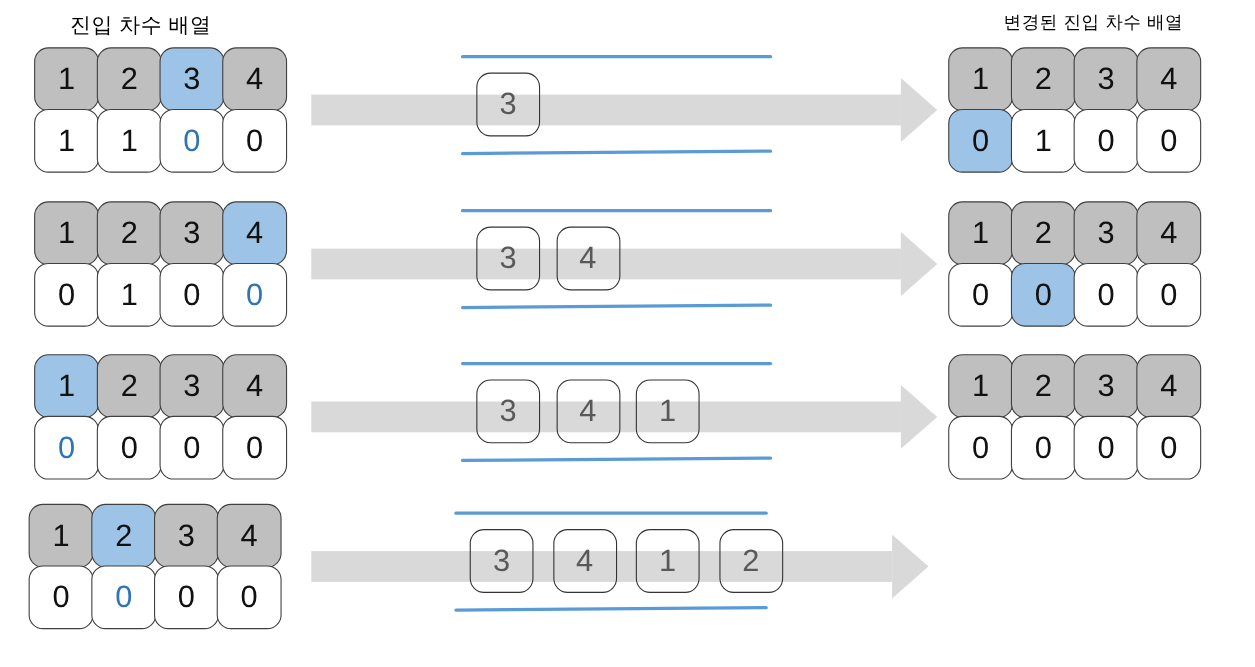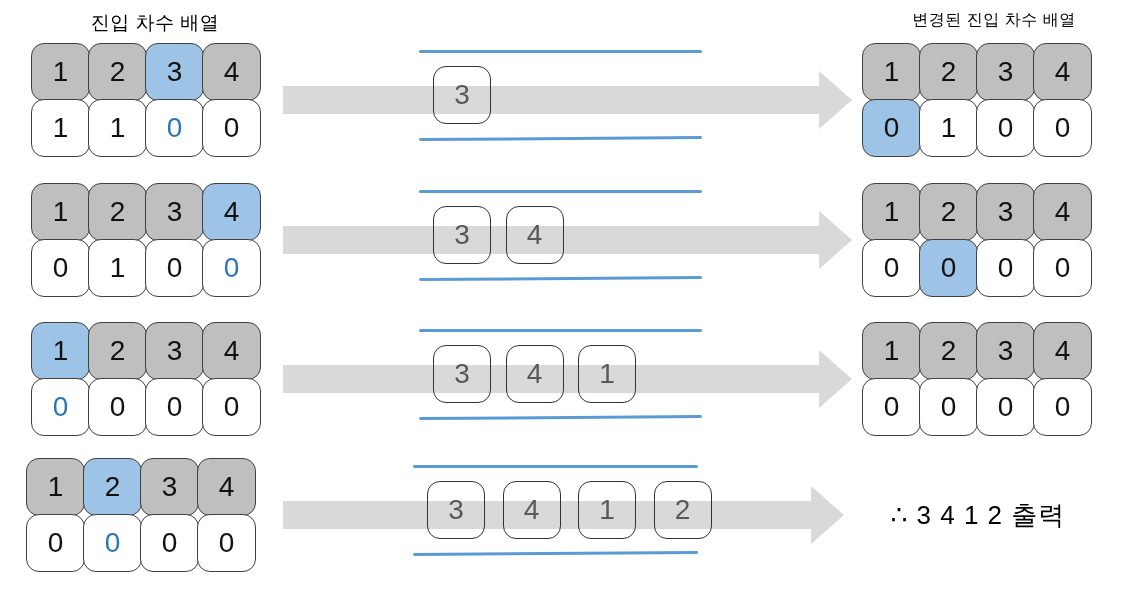--- a/index.html
+++ b/index.html
@@ -2,21 +2,21 @@
 <html><head>
 <meta charset="utf-8">
 <style>
   html,body{margin:0;padding:0;background:#ffffff;}
   #stage{
     position:relative;width:1141px;height:606px;background:#ffffff;overflow:hidden;
     font-family:"Liberation Sans","DejaVu Sans",sans-serif;color:#111;
   }
   .row{position:absolute;left:0;width:1141px;height:118px;}
   .title{position:absolute;top:10px;text-align:center;color:#000;letter-spacing:0.5px;}
-  .left-title{left:40px;width:230px;font-size:19px;}
+  .left-title{left:13px;width:230px;font-size:19px;}
   .right-title{left:855px;width:278px;font-size:16px;}
   .grid{position:absolute;top:0;}
   .cells{display:flex;}
   .cells.bottom-row{margin-top:-2px;}
   .cell{
     box-sizing:border-box;width:59px;height:58px;
     border:1.6px solid #404040;border-radius:13px;
     display:flex;align-items:center;justify-content:center;
     font-size:28px;background:#ffffff;color:#111;
   }
@@ -174,15 +174,14 @@
           <div class="cell">0</div>
           <div class="cell">0</div>
         </div>
       </div>
       <div class="queue-line top" style="left: 413px; width: 285px;"></div>
       <div class="queue-line bottom" style="left: 413px; width: 285px;"></div>
       <div class="queue-box" style="left: 427px;">3</div>
       <div class="queue-box" style="left: 502.5px;">4</div>
       <div class="queue-box" style="left: 578px;">1</div>
       <div class="queue-box" style="left: 653.5px;">2</div>
-      <div class="conclusion">∴ 3 4 1 2 출력</div>
     </div>
   </div>
 
 </body></html>

